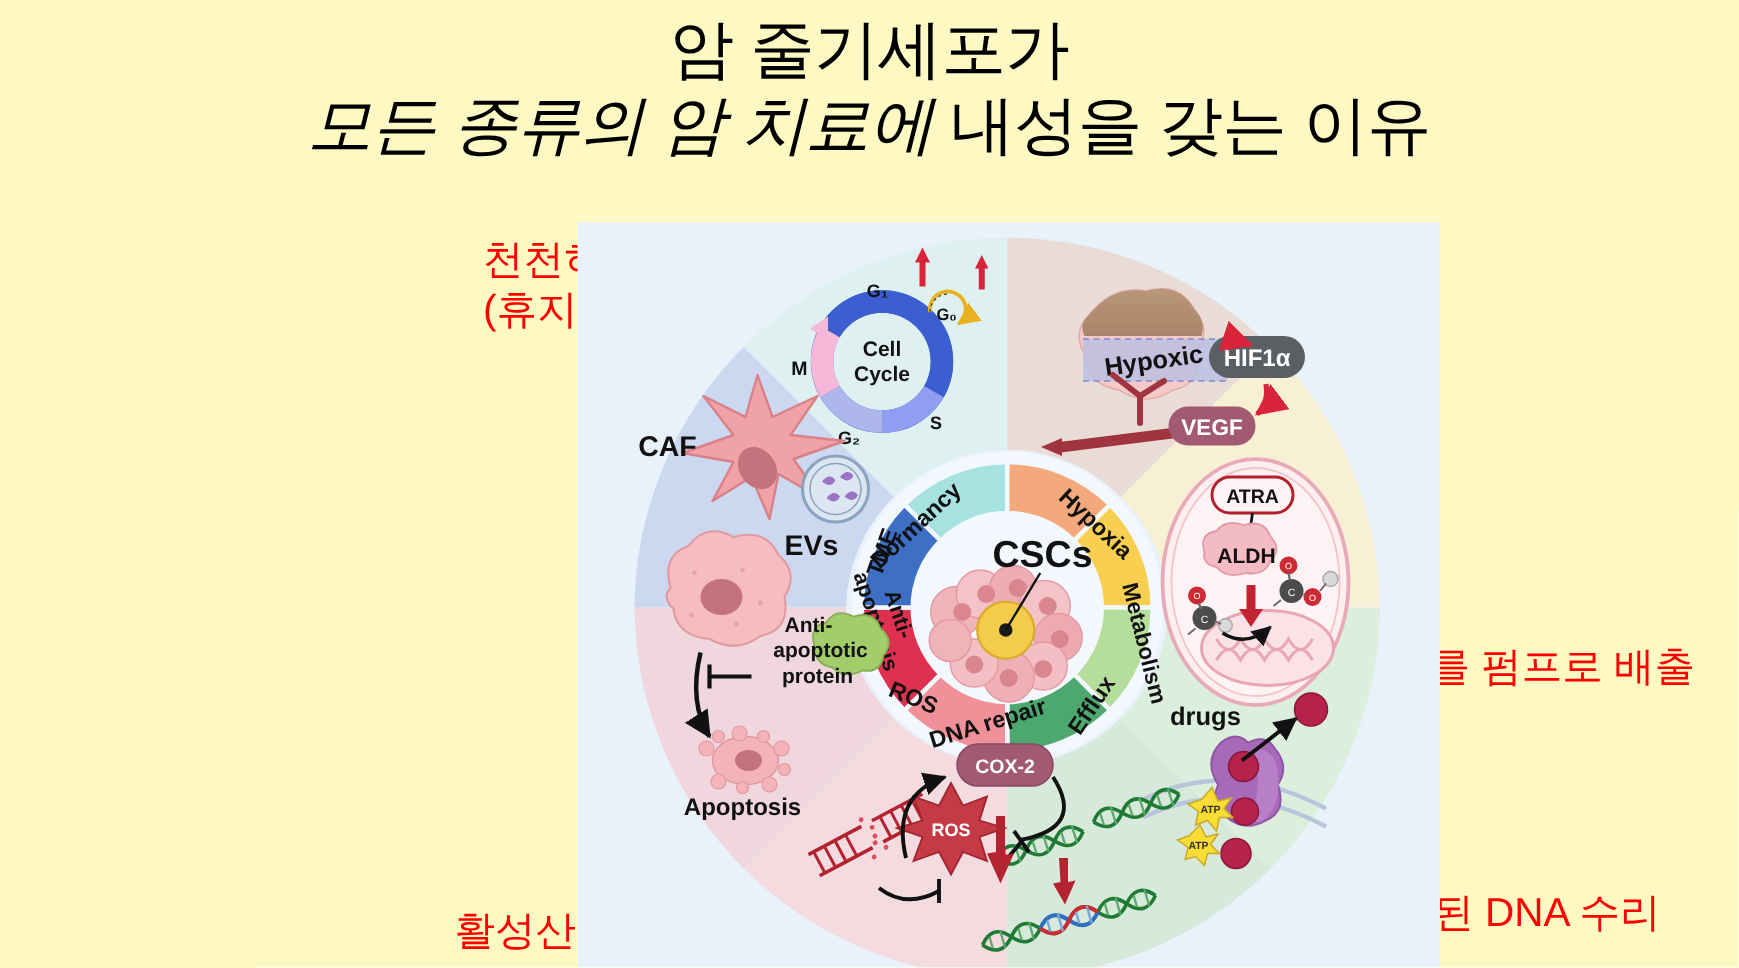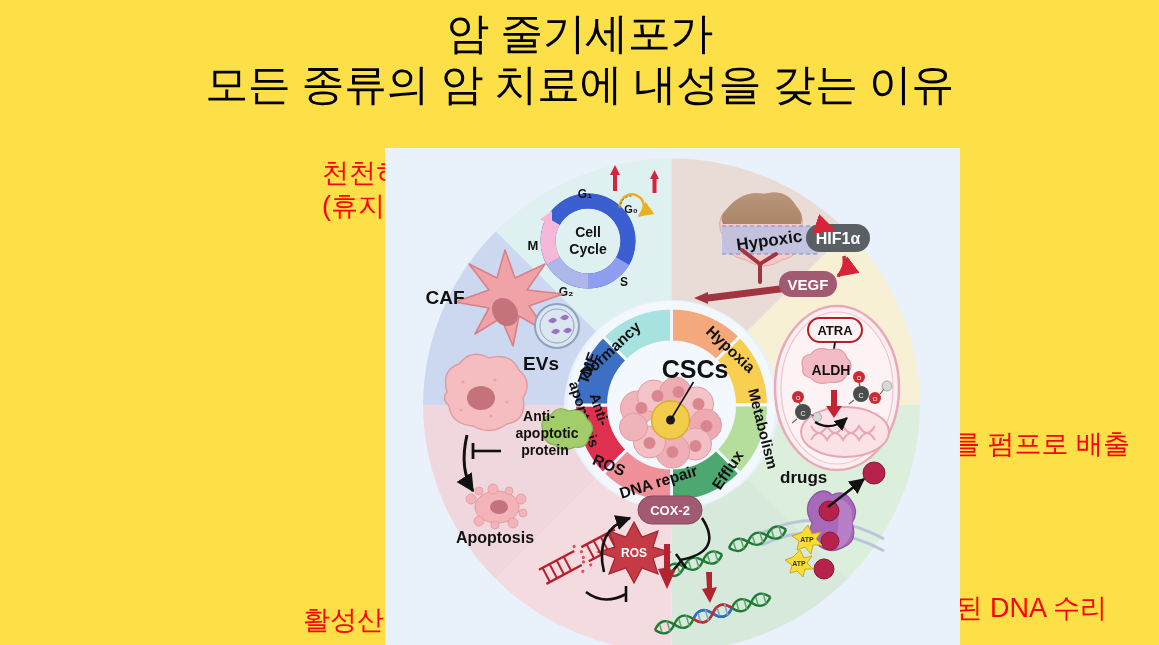--- a/index.html
+++ b/index.html
@@ -2,36 +2,36 @@
 <html><head>
 <meta charset="utf-8">
 <style>
   * { box-sizing: border-box; margin: 0; padding: 0; }
   html, body {
     width: 1159px; height: 645px;
     background: #ffffff;
     font-family: "Liberation Sans", sans-serif;
     overflow: hidden;
   }
-  #slide { position: relative; width: 1159px; height: 645px; background: #fde047; }
+  #slide { position: relative; width: 1159px; height: 645px; background: #fef9c3; }
 
   
   .title-block {
     position: absolute; left: 0; top: 8px; width: 1159px;
     text-align: center; color: #000;
   }
   .title-line1 {
     font-size: 43px; font-weight: 400; line-height: 1.18;
     letter-spacing: -0.5px;
   }
   .title-line2 {
     font-size: 43px; font-weight: 400; line-height: 1.18;
     letter-spacing: -0.5px;
   }
-  .title-line2 .ital { }
+  .title-line2 .ital { font-style: italic; }
 
   
   #figure {
     position: absolute; left: 385px; top: 148px;
     width: 575px; height: 497px;
     background: #e9f1fb;
   }
   #figsvg { position: absolute; left: 0; top: 0; }
 
   

